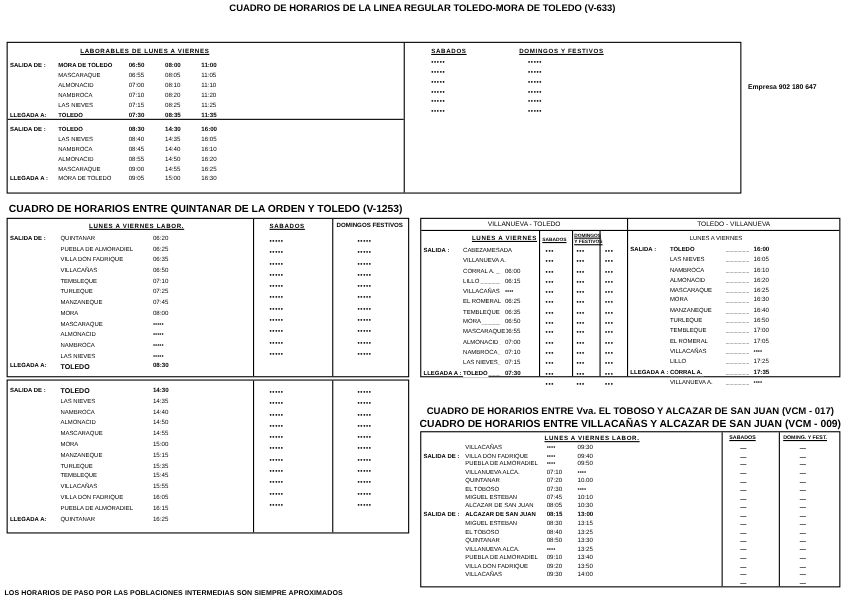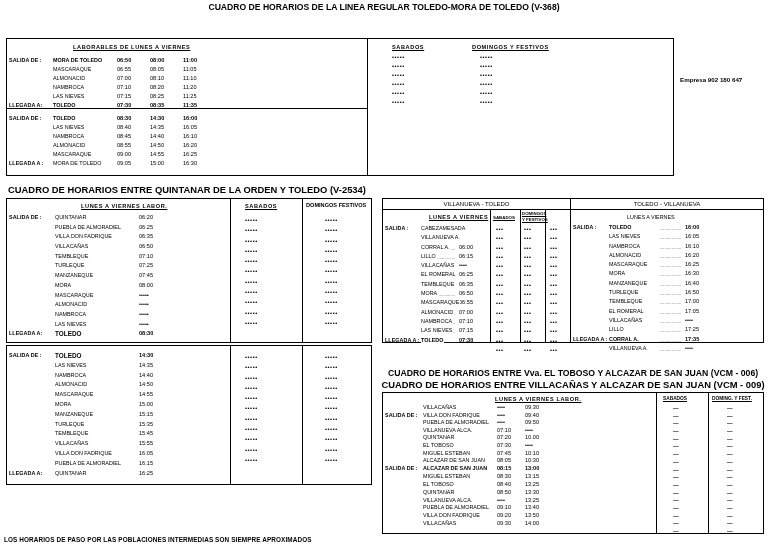--- a/index.html
+++ b/index.html
@@ -95,21 +95,21 @@
     position:absolute; left:4px; top:534px;
     font-size:6.4px; font-weight:bold; letter-spacing:0.1px;
   }
   .ldr { font-size:5.4px; letter-spacing:-0.3px; }
 </style>
 </head>
 <body>
 
 <div class="page">
 
-  <div class="title2">CUADRO DE HORARIOS DE LA LINEA REGULAR TOLEDO-MORA DE TOLEDO (V-368)</div>
+  <div class="title2">CUADRO DE HORARIOS DE LA LINEA REGULAR TOLEDO-MORA DE TOLEDO (V-633)</div>
 
   <div id="t706">
     <div class="outer">
       <div class="leftpane">
         <div style="position:absolute;left:66px;top:5px;" class="hdr-u">LABORABLES  DE  LUNES  A  VIERNES</div>
         <div id="v706b1" style="position:absolute;left:2px;top:17px;">
             <div class="rowline" style="position:relative;height:9.1px;">
               <span class="lbl" style="position:absolute;left:0px;top:0;">SALIDA DE :</span>
               <span class="stop b" style="position:absolute;left:44px;top:0;">MORA DE TOLEDO</span>
               <span class="time b" style="position:absolute;left:108px;top:0;">06:50</span>
@@ -215,21 +215,21 @@
             <div class="dots" style="height:9.1px;line-height:9.1px;">•••••</div>
             <div class="dots" style="height:9.1px;line-height:9.1px;">•••••</div>
             <div class="dots" style="height:9.1px;line-height:9.1px;">•••••</div>
             <div class="dots" style="height:9.1px;line-height:9.1px;">•••••</div>
           </div>
       </div>
     </div>
   </div>
   <div id="empresa">Empresa   902 180 647</div>
 
-  <div id="q-title" class="sect-title">CUADRO DE HORARIOS ENTRE QUINTANAR DE LA ORDEN Y TOLEDO (V-2534)</div>
+  <div id="q-title" class="sect-title">CUADRO DE HORARIOS ENTRE QUINTANAR DE LA ORDEN Y TOLEDO (V-1253)</div>
 
   <div id="tq">
     <div class="q-outer">
       <div class="q-main">
         <div style="position:absolute;left:74px;top:4px;" class="hdr-u">LUNES A VIERNES LABOR.</div>
         <div id="tq-rows" style="position:absolute;left:2px;top:15px;">
             <div style="position:relative;height:9.7px;">
               <span class="lbl" style="position:absolute;left:0;top:0;">SALIDA DE :</span>
               <span class="stop" style="position:absolute;left:46px;top:0;">QUINTANAR</span>
               <span class="time" style="position:absolute;left:130px;top:0;">06:20</span>
@@ -670,21 +670,21 @@
                 <span class="stop" style="position: absolute; left: 36px; top: 0px; background: rgb(255, 255, 255); z-index: 2; padding-right: 1px;">VILLANUEVA A.</span>
                 <span class="ldr" style="position:absolute;left:36px;top:1px;width:72px;overflow:hidden;text-align:right;color:#555;">..................</span>
                 <span class="time" style="position:absolute;left:112px;top:0;">••••</span>
               </div>
             </div>
         </div>
       </div>
     </div>
   </div>
 
-  <div id="v-title1" class="sect-title small">CUADRO DE HORARIOS ENTRE Vva. EL TOBOSO  Y ALCAZAR DE SAN JUAN (VCM - 006)</div>
+  <div id="v-title1" class="sect-title small">CUADRO DE HORARIOS ENTRE Vva. EL TOBOSO  Y ALCAZAR DE SAN JUAN (VCM - 017)</div>
   <div id="v-title2" class="sect-title">CUADRO DE HORARIOS ENTRE VILLACAÑAS Y ALCAZAR DE SAN JUAN (VCM - 009)</div>
 
   <div id="tv">
     <div class="v-outer">
       <div class="v-main">
         <div style="position:absolute;left:112px;top:3px;" class="hdr-u">LUNES A VIERNES LABOR.</div>
         <div id="tv-out" style="position:absolute;left:2px;top:11px;">
             <div style="position:relative;height:7.6px;">
               <span class="lbl" style="position:absolute;left:0;top:0;"></span>
               <span class="stop" style="position:absolute;left:38px;top:0;">VILLACAÑAS</span>

